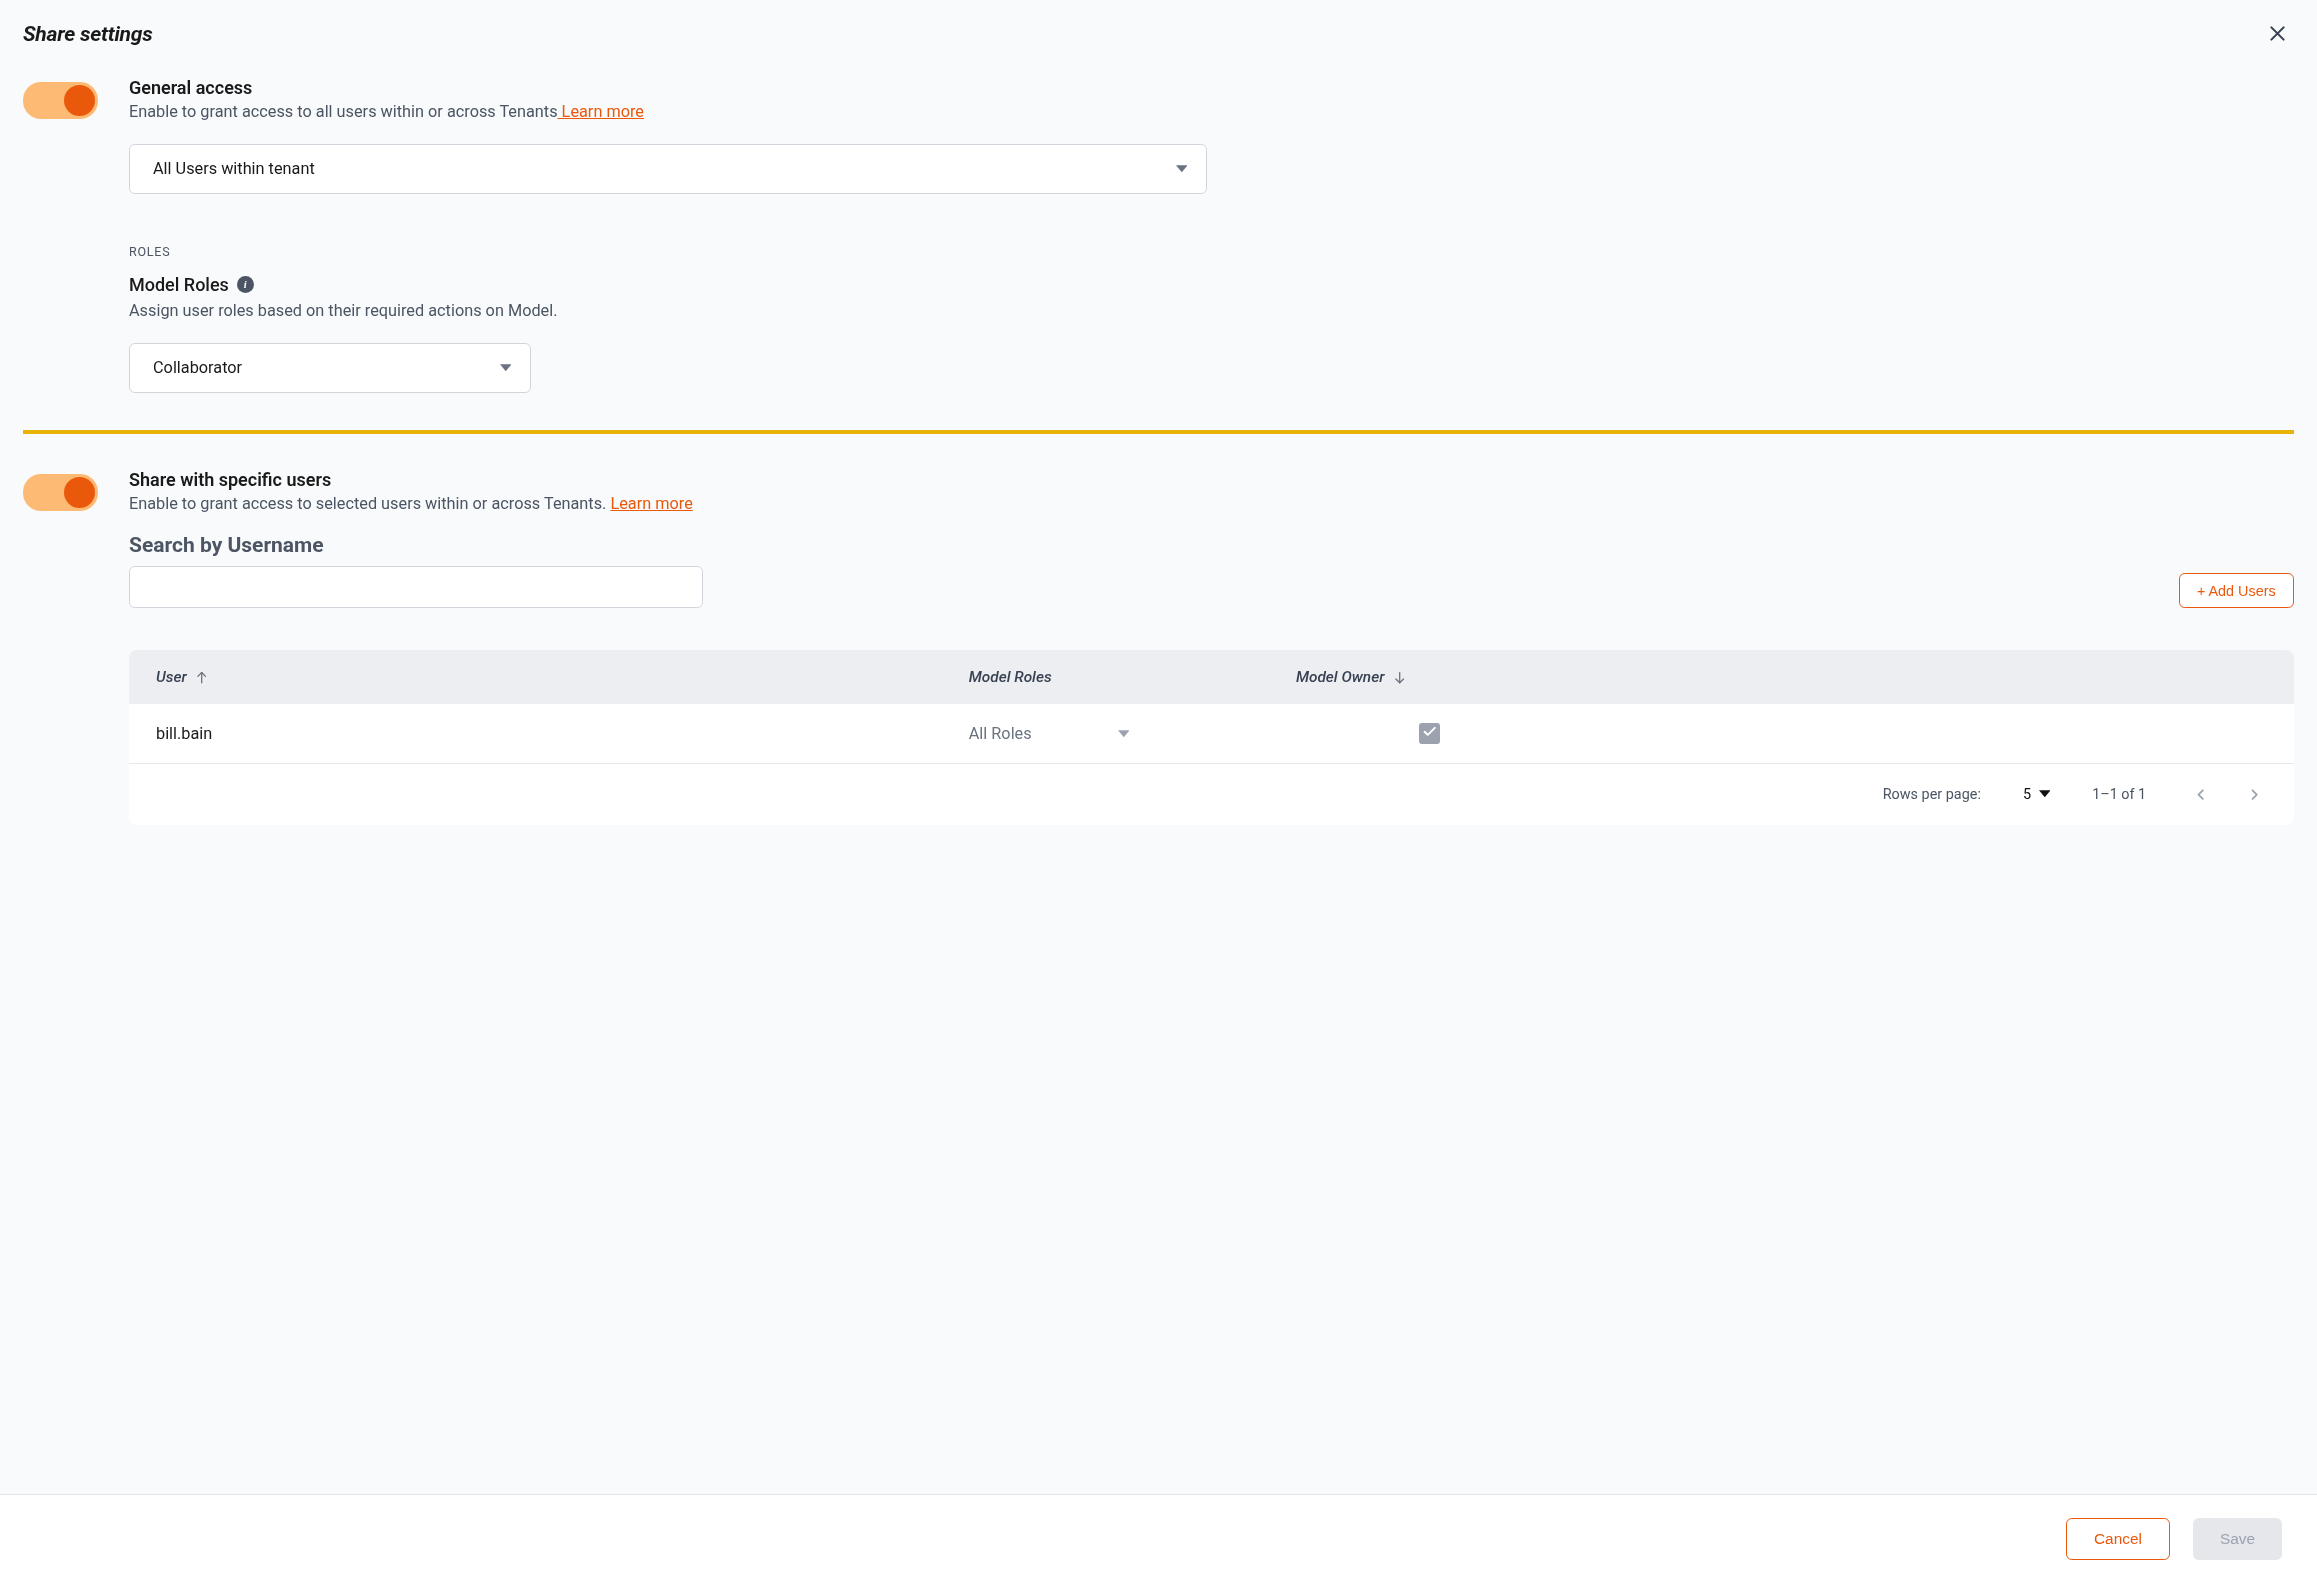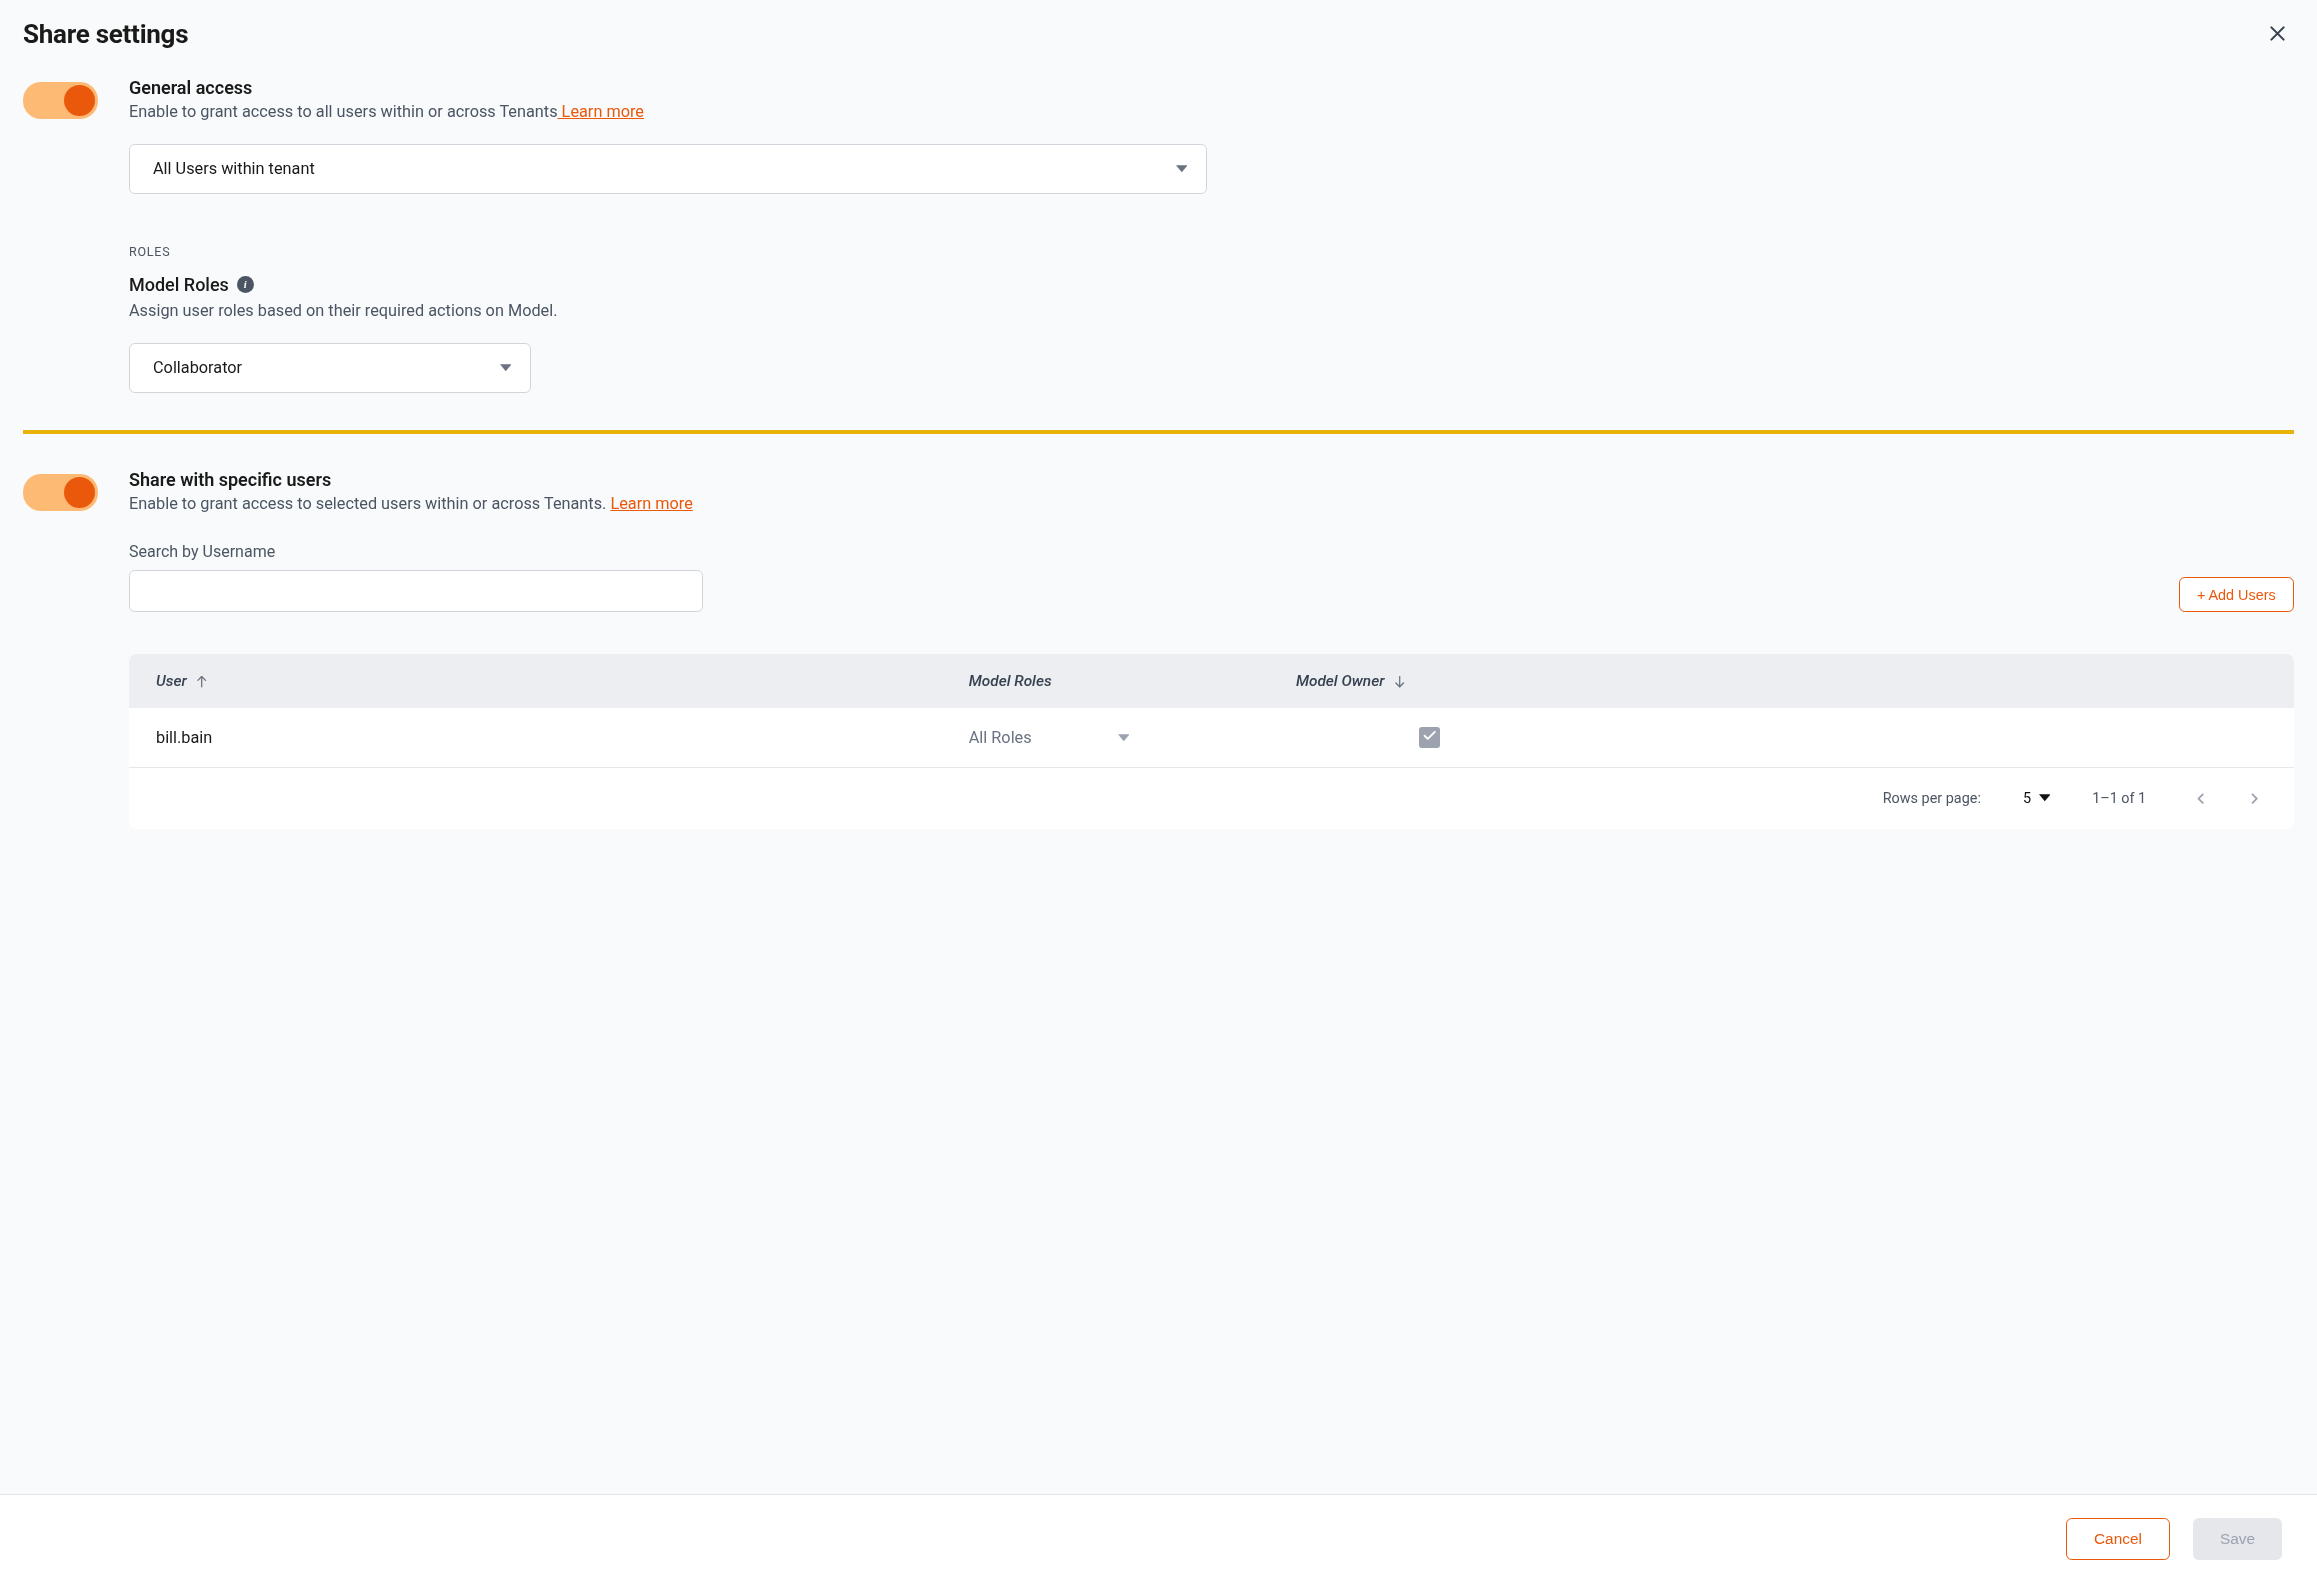--- a/index.html
+++ b/index.html
@@ -34,23 +34,24 @@
     flex: 1;
     padding: 17.3px 23px 0 23px;
   }
   .dialog-header {
     display: flex;
     align-items: center;
     justify-content: space-between;
     margin-bottom: 27px;
   }
   .dialog-title {
-    font-size: 26px;
+    font-size: 21px;
     font-weight: 700;
     letter-spacing: -0.01em;
+    font-style: italic;
   }
   .close-btn {
     background: none;
     border: none;
     cursor: pointer;
     padding: 5.8px;
     line-height: 0;
     color: #374151;
   }
   .close-btn svg { width: 21px; height: 21px; }
@@ -150,23 +151,23 @@
     font-weight: 700;
   }
   .model-roles-desc {
     margin-top: 5.8px;
     font-size: 16.3px;
     color: var(--text-secondary);
   }
 
   
   .search-label {
-    margin-top: 29px;
-    font-size: 16px;
-    font-weight: 400;
+    margin-top: 20px;
+    font-size: 21px;
+    font-weight: 700;
     color: var(--text-secondary);
     margin-bottom: 9.6px;
   }
   .search-row {
     display: flex;
     align-items: flex-end;
     justify-content: space-between;
     gap: 19px;
   }
   .search-input {

